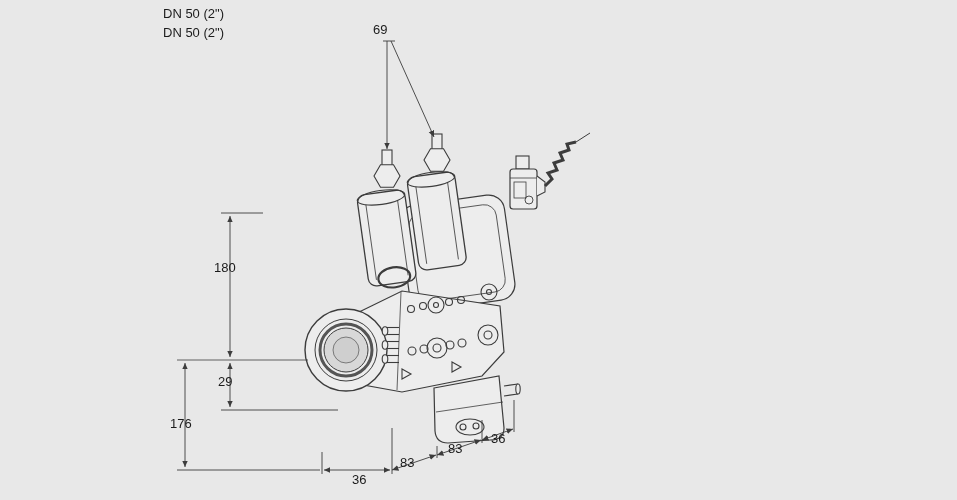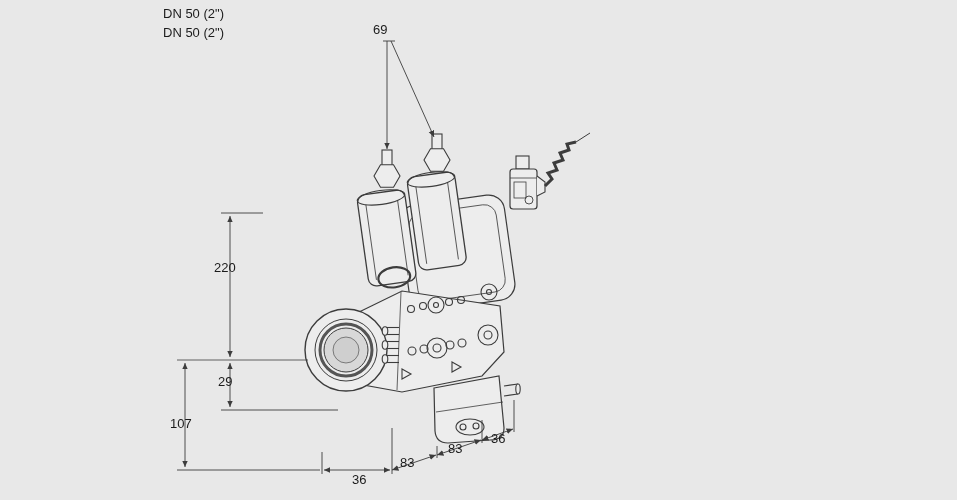--- a/index.html
+++ b/index.html
@@ -175,20 +175,20 @@
         <line x1="514" y1="400" x2="514" y2="432"></line>
         <line x1="482" y1="440" x2="513" y2="429" marker-start="url(#arr)" marker-end="url(#arr)"></line>
       </g>
     </g>
   </svg>
 
   <span class="t" style="left:163px;top:7px">DN 50 (2")</span>
   <span class="t" style="left:163px;top:26px">DN 50 (2")</span>
 
   <span class="t" style="left:373px;top:23px">69</span>
-  <span class="t" style="left:214px;top:261px">220</span>
+  <span class="t" style="left:214px;top:261px">180</span>
   <span class="t" style="left:218px;top:375px">29</span>
-  <span class="t" style="left:170px;top:417px">107</span>
+  <span class="t" style="left:170px;top:417px">176</span>
   <span class="t" style="left:352px;top:473px">36</span>
   <span class="t" style="left:400px;top:456px">83</span>
   <span class="t" style="left:448px;top:442px">83</span>
   <span class="t" style="left:491px;top:432px">36</span>
 </div>
 
 </body></html>

